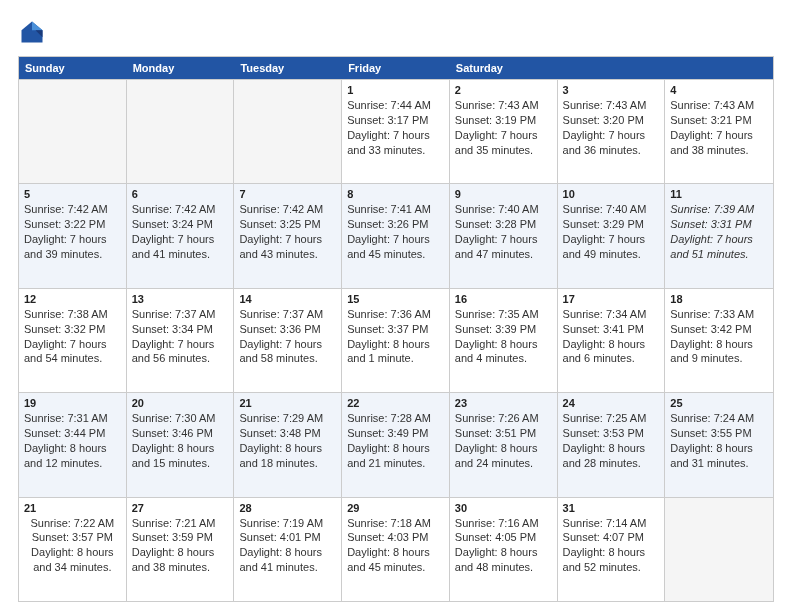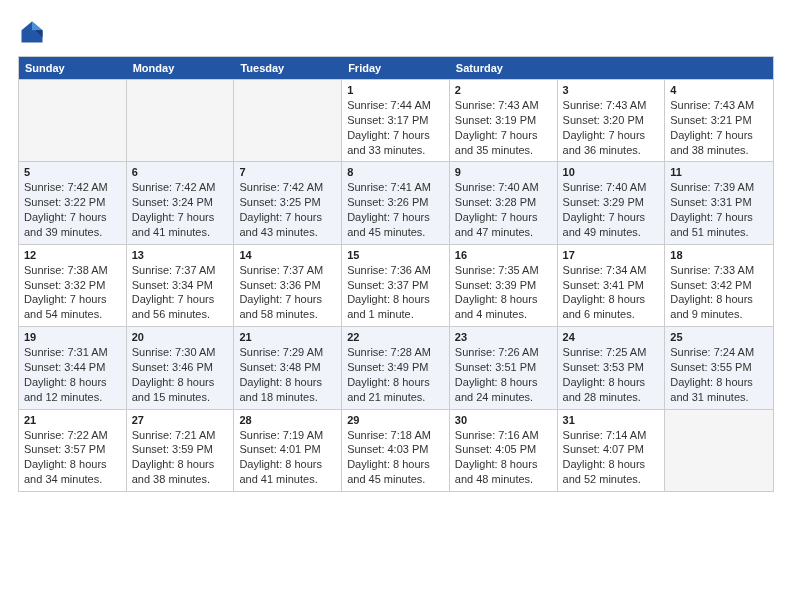--- a/index.html
+++ b/index.html
@@ -5,21 +5,21 @@
     * { margin: 0; padding: 0; box-sizing: border-box; }
     body {
       width: 792px;
       height: 612px;
       font-family: Arial, sans-serif;
       background: #fff;
       overflow: hidden;
     }
     .page {
       width: 792px;
-      height: 492px;
+      height: 612px;
       padding: 18px 18px 10px 18px;
       display: flex;
       flex-direction: column;
     }
     .header {
       display: flex;
       justify-content: space-between;
       align-items: flex-start;
       margin-bottom: 10px;
     }
@@ -219,21 +219,21 @@
           </div>
           <div class="cal-cell alt-row">
             <div class="day-num">10</div>
             <div class="day-info" style="white-space: pre-line;">Sunrise: 7:40 AM
 Sunset: 3:29 PM
 Daylight: 7 hours
 and 49 minutes.</div>
           </div>
           <div class="cal-cell alt-row">
             <div class="day-num">11</div>
-            <div class="day-info" style="white-space: pre-line;">Sunrise: 7:39 AM
+            <div class="day-info" style="white-space: pre-line; font-style: italic;">Sunrise: 7:39 AM
 Sunset: 3:31 PM
 Daylight: 7 hours
 and 51 minutes.</div>
           </div>
         </div>
         <div class="cal-row">
           <div class="cal-cell">
             <div class="day-num">12</div>
             <div class="day-info" style="white-space: pre-line;">Sunrise: 7:38 AM
 Sunset: 3:32 PM
@@ -330,21 +330,21 @@
             <div class="day-num">25</div>
             <div class="day-info" style="white-space: pre-line;">Sunrise: 7:24 AM
 Sunset: 3:55 PM
 Daylight: 8 hours
 and 31 minutes.</div>
           </div>
         </div>
         <div class="cal-row">
           <div class="cal-cell">
             <div class="day-num">21</div>
-            <div class="day-info" style="white-space: pre-line;">Sunrise: 7:22 AM
+            <div class="day-info" style="white-space: pre-line; text-align: center;">Sunrise: 7:22 AM
 Sunset: 3:57 PM
 Daylight: 8 hours
 and 34 minutes.</div>
           </div>
           <div class="cal-cell">
             <div class="day-num">27</div>
             <div class="day-info" style="white-space: pre-line;">Sunrise: 7:21 AM
 Sunset: 3:59 PM
 Daylight: 8 hours
 and 38 minutes.</div>

